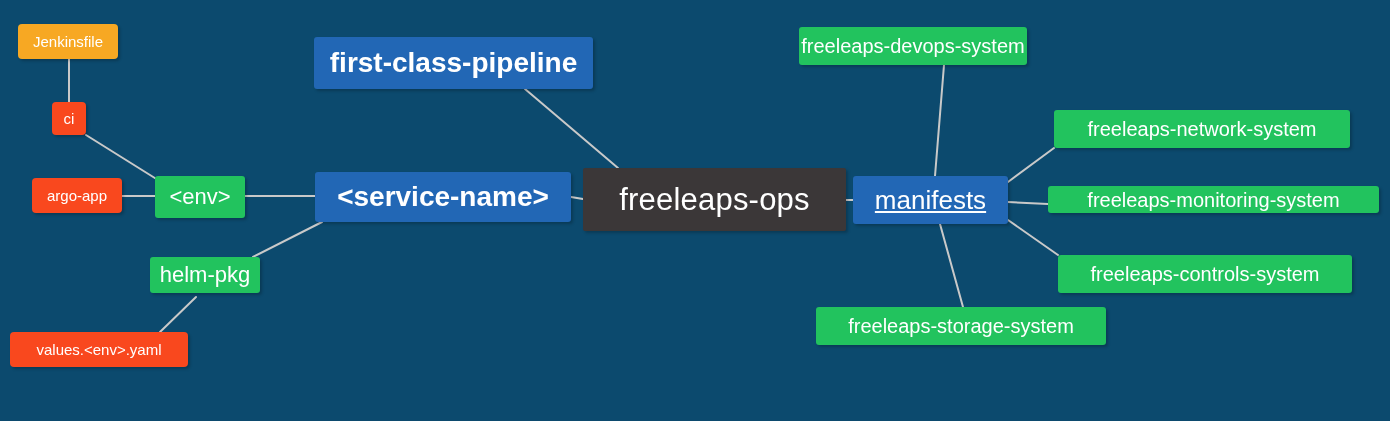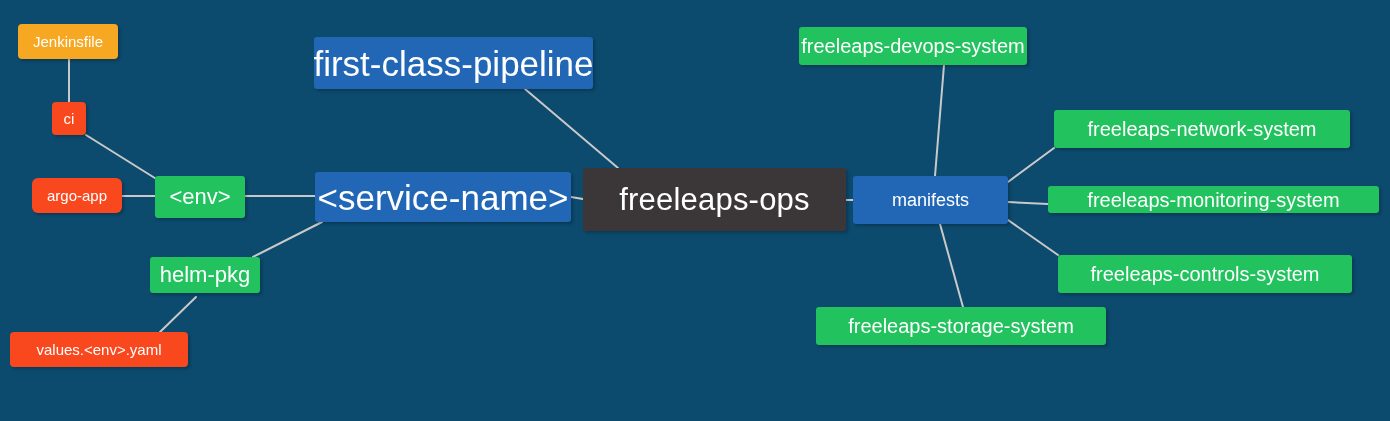--- a/index.html
+++ b/index.html
@@ -53,22 +53,22 @@
     border-radius: 3px;
   }
   .node-orange {
     background: #f7a823;
     border-radius: 4px;
   }
   .node-red {
     background: #f9481e;
     border-radius: 4px;
   }
-  .sz-xl { font-size: 35px; }
-  .sz-lg { font-size: 18px; }
+  .sz-xl { font-size: 28px; font-weight: bold; }
+  .sz-lg { font-size: 26px; text-decoration: underline; }
   .sz-md { font-size: 22px; }
   .sz-sm { font-size: 20px; }
   .sz-xs { font-size: 15px; }
 </style>
 </head>
 <body>
 
 <div id="canvas">
   <svg id="edge-layer" viewBox="0 0 1390 421" xmlns="http://www.w3.org/2000/svg">
       <line x1="69" y1="59" x2="69" y2="102" stroke="#c9c9c9" stroke-width="2" stroke-linecap="round"></line>
@@ -82,21 +82,21 @@
       <line x1="846" y1="200" x2="853" y2="200" stroke="#c9c9c9" stroke-width="2" stroke-linecap="round"></line>
       <line x1="935" y1="176" x2="944" y2="65" stroke="#c9c9c9" stroke-width="2" stroke-linecap="round"></line>
       <line x1="1008" y1="182" x2="1054" y2="148" stroke="#c9c9c9" stroke-width="2" stroke-linecap="round"></line>
       <line x1="1008" y1="202" x2="1048" y2="204" stroke="#c9c9c9" stroke-width="2" stroke-linecap="round"></line>
       <line x1="1008" y1="220" x2="1058" y2="255" stroke="#c9c9c9" stroke-width="2" stroke-linecap="round"></line>
       <line x1="940" y1="224" x2="963" y2="307" stroke="#c9c9c9" stroke-width="2" stroke-linecap="round"></line>
     </svg>
   <div id="node-layer">
       <div class="node node-orange sz-xs" style="left: 18px; top: 24px; width: 100px; height: 35px;">Jenkinsfile</div>
       <div class="node node-red sz-xs" style="left: 52px; top: 102px; width: 34px; height: 33px;">ci</div>
-      <div class="node node-red sz-xs" style="left: 32px; top: 178px; width: 90px; height: 35px; border-radius: 6px;">argo-app</div>
+      <div class="node node-red sz-xs" style="left: 32px; top: 178px; width: 90px; height: 35px;">argo-app</div>
       <div class="node node-green sz-md" style="left: 155px; top: 176px; width: 90px; height: 42px;">&lt;env&gt;</div>
       <div class="node node-green sz-md" style="left: 150px; top: 257px; width: 110px; height: 36px;">helm-pkg</div>
       <div class="node node-red sz-xs" style="left: 10px; top: 332px; width: 178px; height: 35px;">values.&lt;env&gt;.yaml</div>
       <div class="node node-blue sz-xl" style="left: 314px; top: 37px; width: 279px; height: 52px;">first-class-pipeline</div>
       <div class="node node-blue sz-xl" style="left: 315px; top: 172px; width: 256px; height: 50px;">&lt;service-name&gt;</div>
       <div class="node node-root" style="left: 583px; top: 168px; width: 263px; height: 63px;">freeleaps-ops</div>
       <div class="node node-blue sz-lg" style="left: 853px; top: 176px; width: 155px; height: 48px;">manifests</div>
       <div class="node node-green sz-sm" style="left: 799px; top: 27px; width: 228px; height: 38px;">freeleaps-devops-system</div>
       <div class="node node-green sz-sm" style="left: 1054px; top: 110px; width: 296px; height: 38px;">freeleaps-network-system</div>
       <div class="node node-green sz-sm" style="left: 1048px; top: 186px; width: 331px; height: 27px;">freeleaps-monitoring-system</div>

